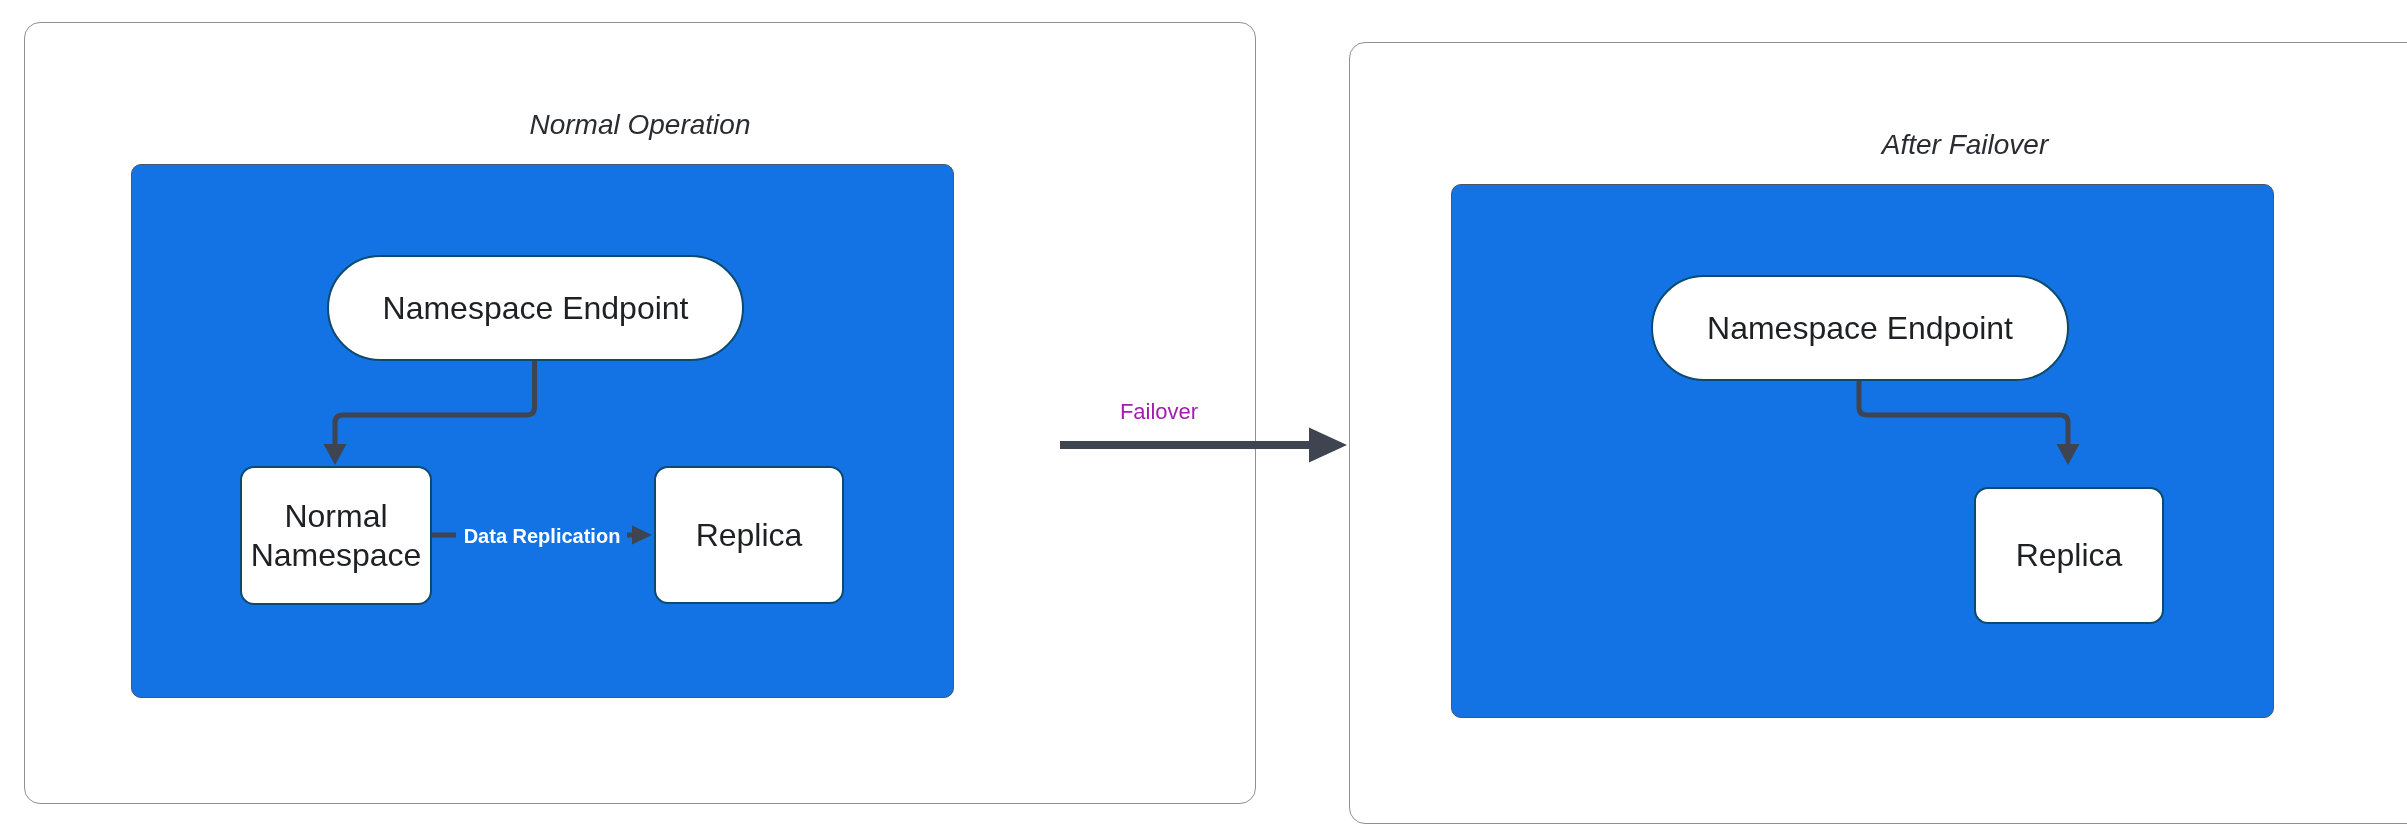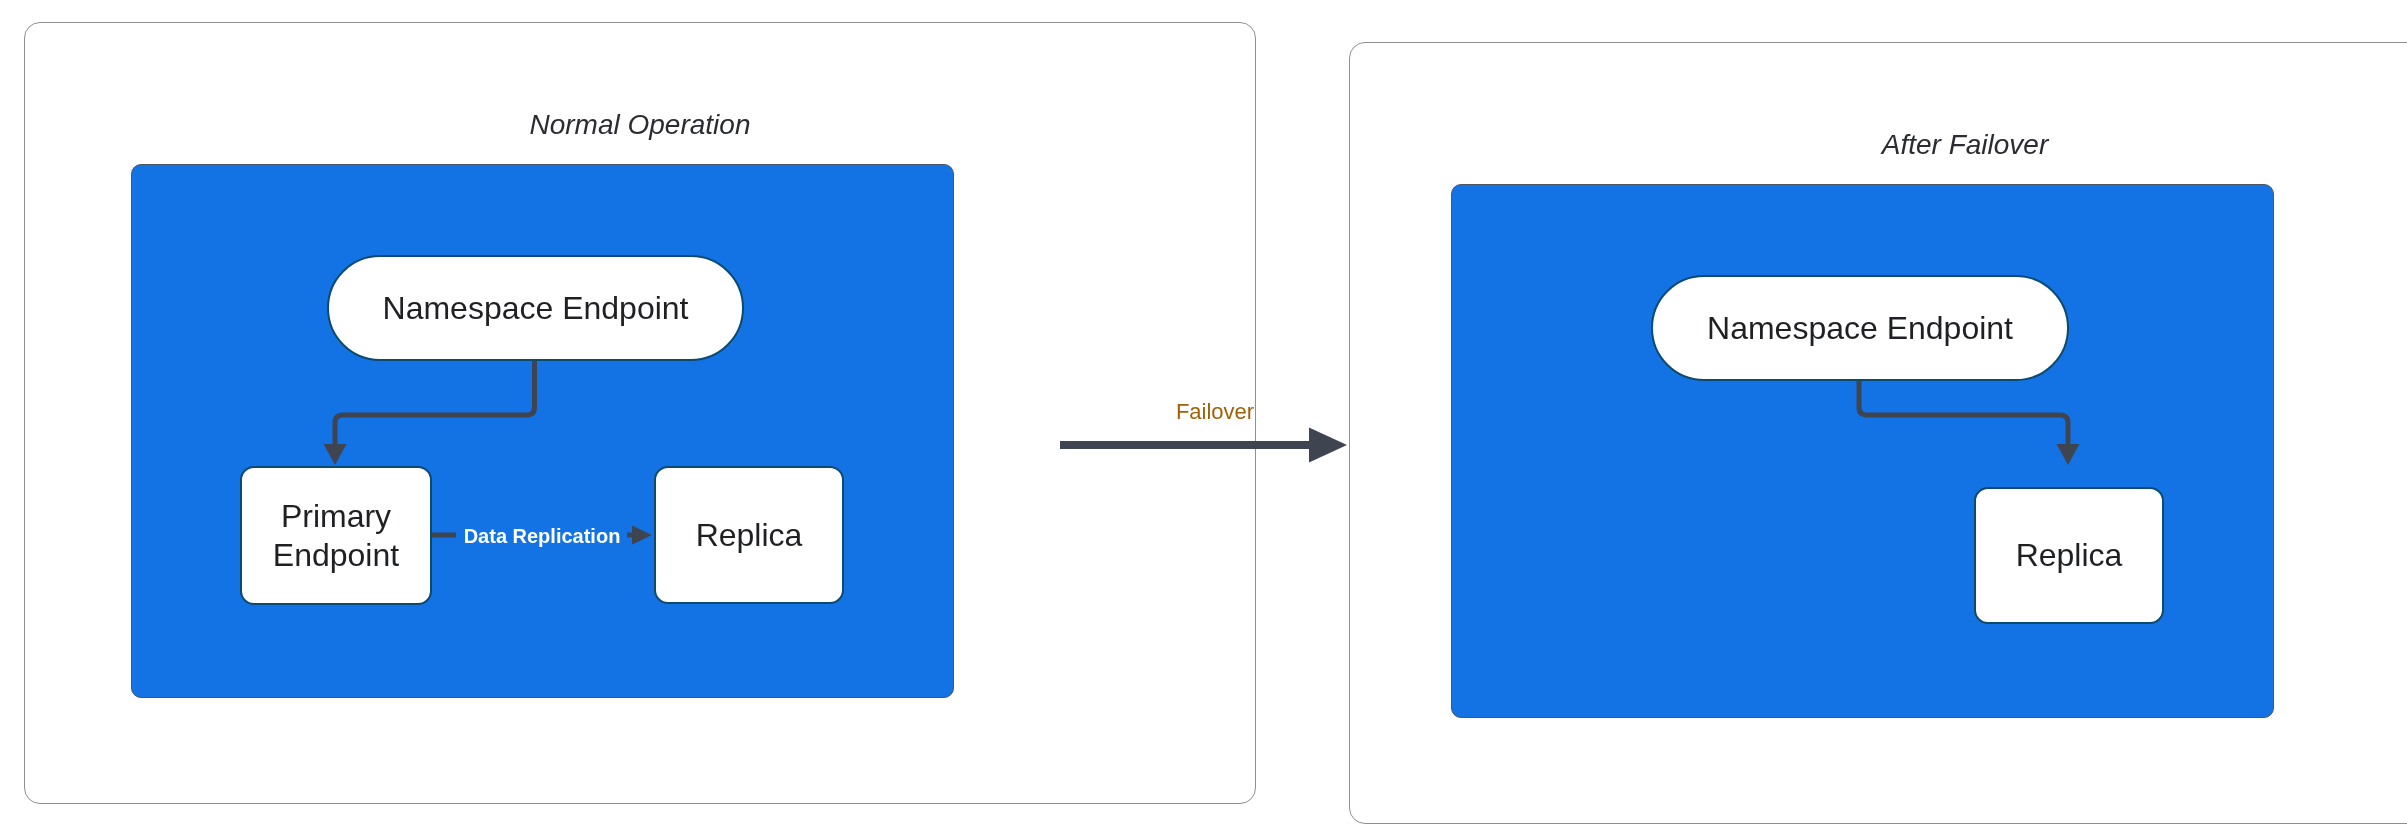--- a/index.html
+++ b/index.html
@@ -45,38 +45,38 @@
   .node-primary{left:215px;top:443px;width:192px;height:139px;padding:0 12px;}
   .node-replica-left{left:629px;top:443px;width:190px;height:138px;}
   .node-recovering{
     left:213px;top:443px;width:188px;height:138px;
     background:#dfe0e3;color:#5a5d64;font-style:italic;
   }
   .node-replica-right{left:624px;top:444px;width:190px;height:137px;}
   
   .edge-label{position:absolute;transform:translate(-50%,-50%);white-space:nowrap;z-index:4;}
   .replication-label{left:517px;top:513px;color:#ffffff;font-weight:bold;font-size:20px;}
-  .failover-label{left:1215px;top:412px;color:#a16207;font-size:22px;}
+  .failover-label{left:1159px;top:412px;color:#a21caf;font-size:22px;}
 </style>
 </head>
 <body>
 
 <div class="canvas">
 
   <section class="panel panel-left">
     <div class="panel-title">Normal Operation</div>
 
     <div class="cluster cluster-left"></div>
 
     <div class="node pill pill-left">
       <span>Namespace Endpoint</span>
     </div>
 
     <div class="node box node-primary">
-      <span>Primary Endpoint</span>
+      <span>Normal Namespace</span>
     </div>
 
     <div class="node box node-replica-left">
       <span>Replica</span>
     </div>
 
     <div class="edge-label replication-label">Data Replication</div>
   </section>
 
   <section class="panel panel-right">

